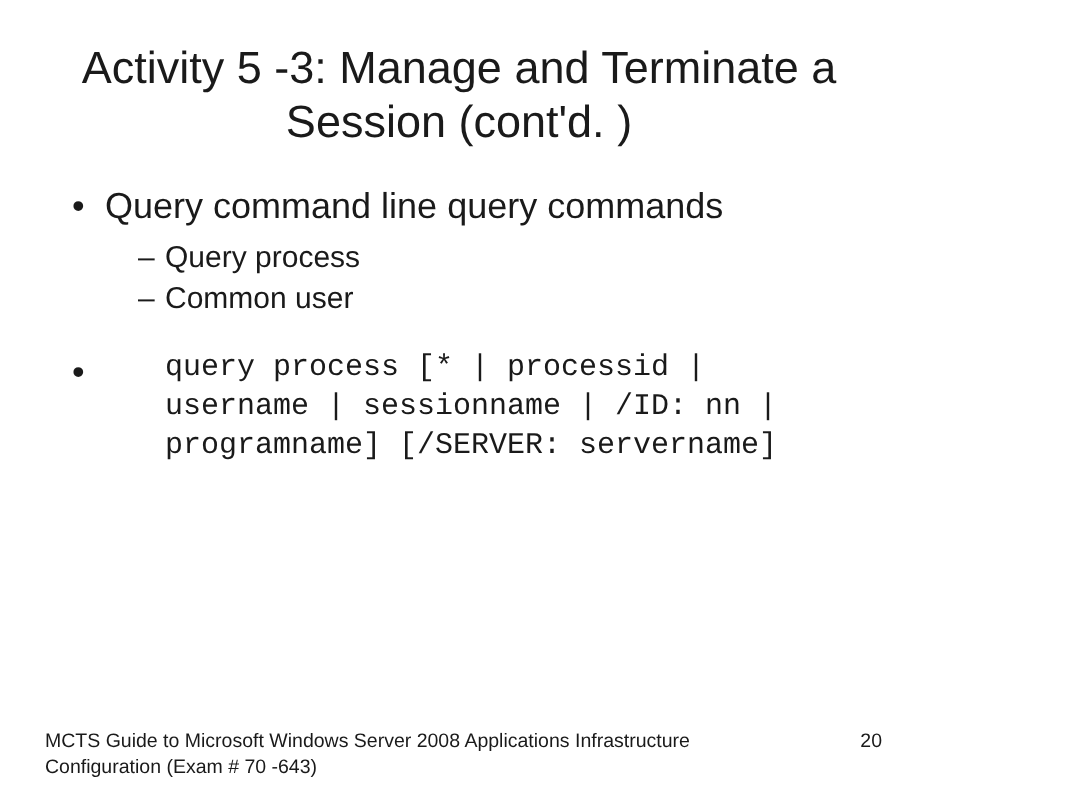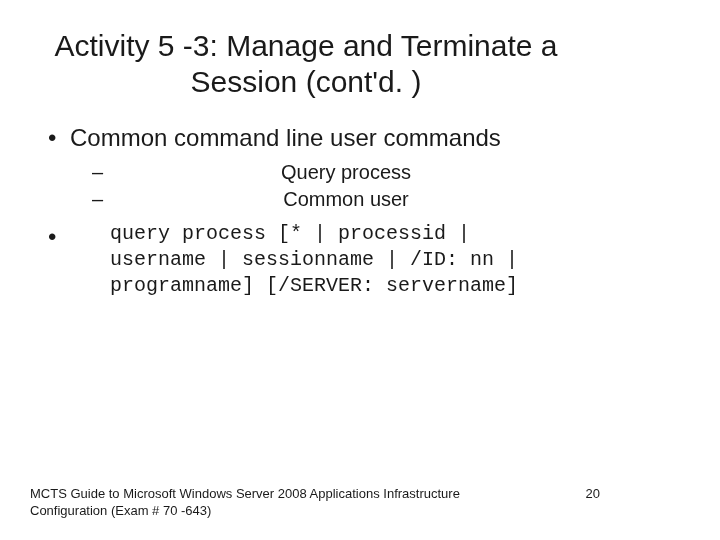--- a/index.html
+++ b/index.html
@@ -48,42 +48,41 @@
   ul.level2 {
     list-style: none;
     padding-left: 22px;
     margin: 6px 0 8px 0;
   }
   ul.level2 > li {
     font-size: 20px;
     line-height: 1.35;
     position: relative;
     padding-left: 18px;
-    text-align: center;
   }
   ul.level2 > li::before {
     content: "–";
     position: absolute;
     left: 0;
     top: 0;
   }
   .codeblock {
     font-family: "Courier New", Courier, monospace;
     font-size: 20px;
     line-height: 1.3;
     padding-left: 40px;
     padding-right: 10px;
-    margin-top: 8px;
+    margin-top: 20px;
     white-space: pre-wrap;
     word-break: break-word;
   }
   .footer {
     position: absolute;
     left: 30px;
-    right: 12px;
+    right: 24px;
     bottom: 20px;
     display: flex;
     justify-content: space-between;
     align-items: flex-start;
     font-size: 13px;
     line-height: 1.3;
     color: #1a1a1a;
   }
   .footer-left {
     max-width: 480px;
@@ -91,21 +90,21 @@
 </style>
 </head>
 <body>
 
 <div class="slide">
 
   <h1 class="title">Activity 5 -3: Manage and Terminate a Session (cont'd. )</h1>
 
   <ul class="level1">
     <li>
-      <span>Common command line user commands</span>
+      <span>Query command line query commands</span>
       <ul class="level2">
         <li><span>Query process</span></li>
         <li><span>Common user</span></li>
       </ul>
     </li>
     <li>
       <div class="codeblock">query process [* | processid | username | sessionname | /ID: nn | programname] [/SERVER: servername]</div>
     </li>
   </ul>
 

